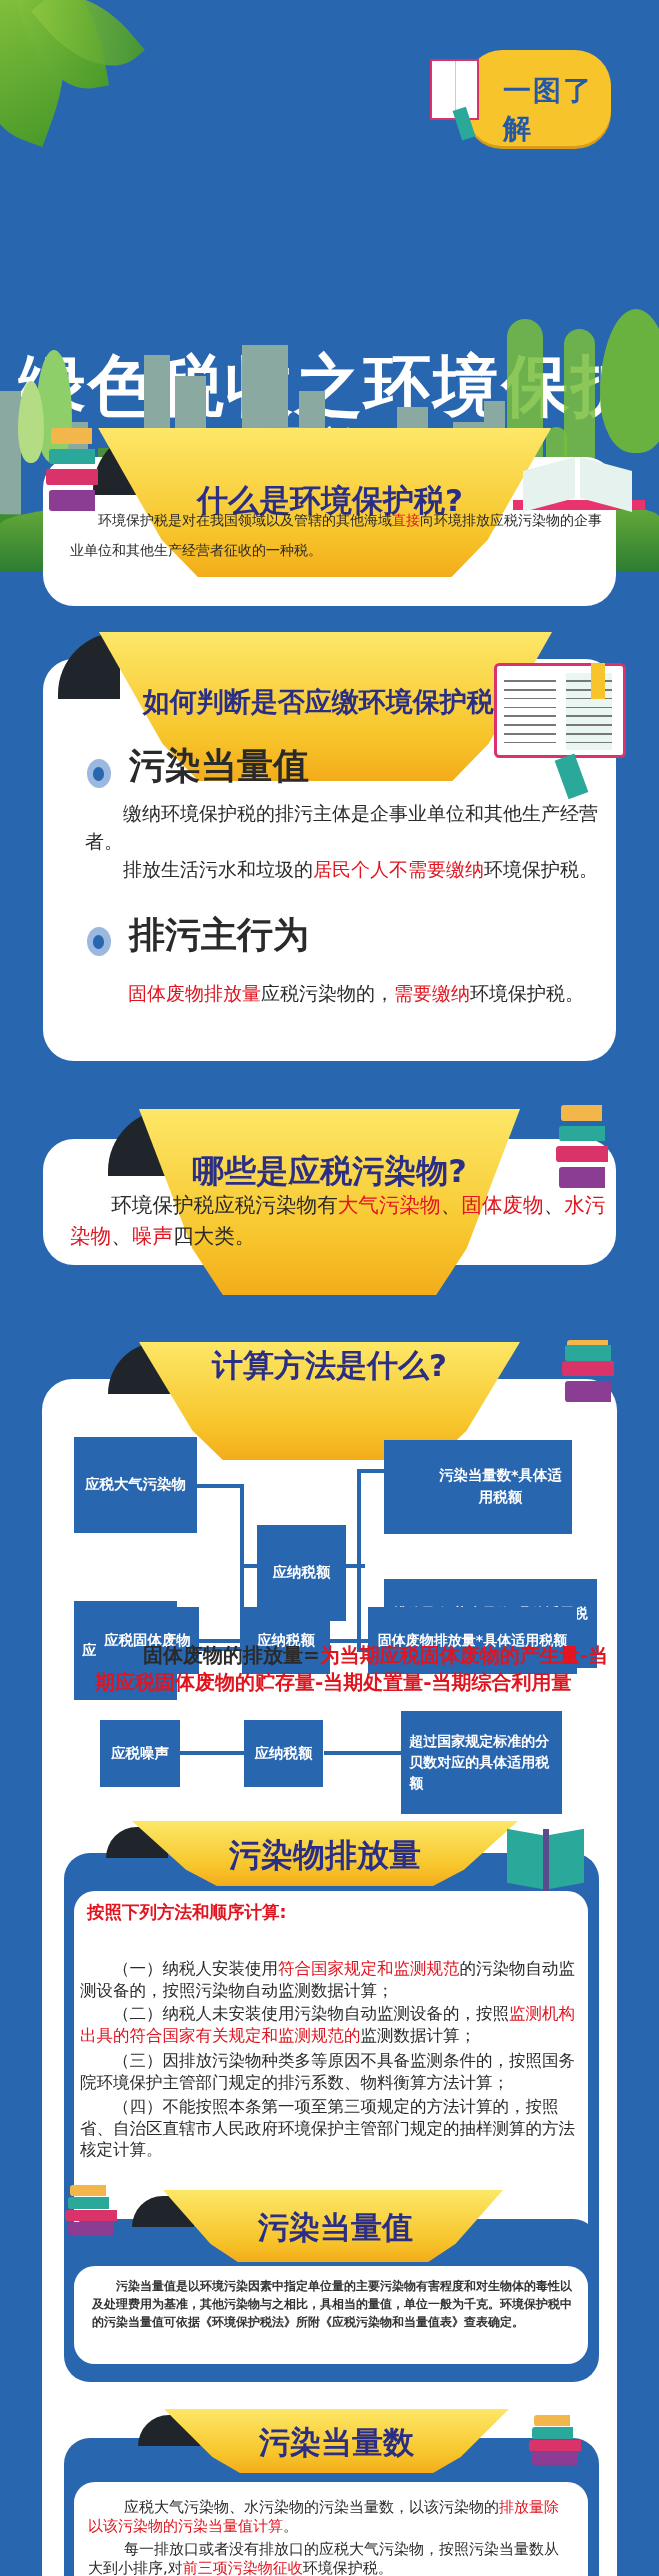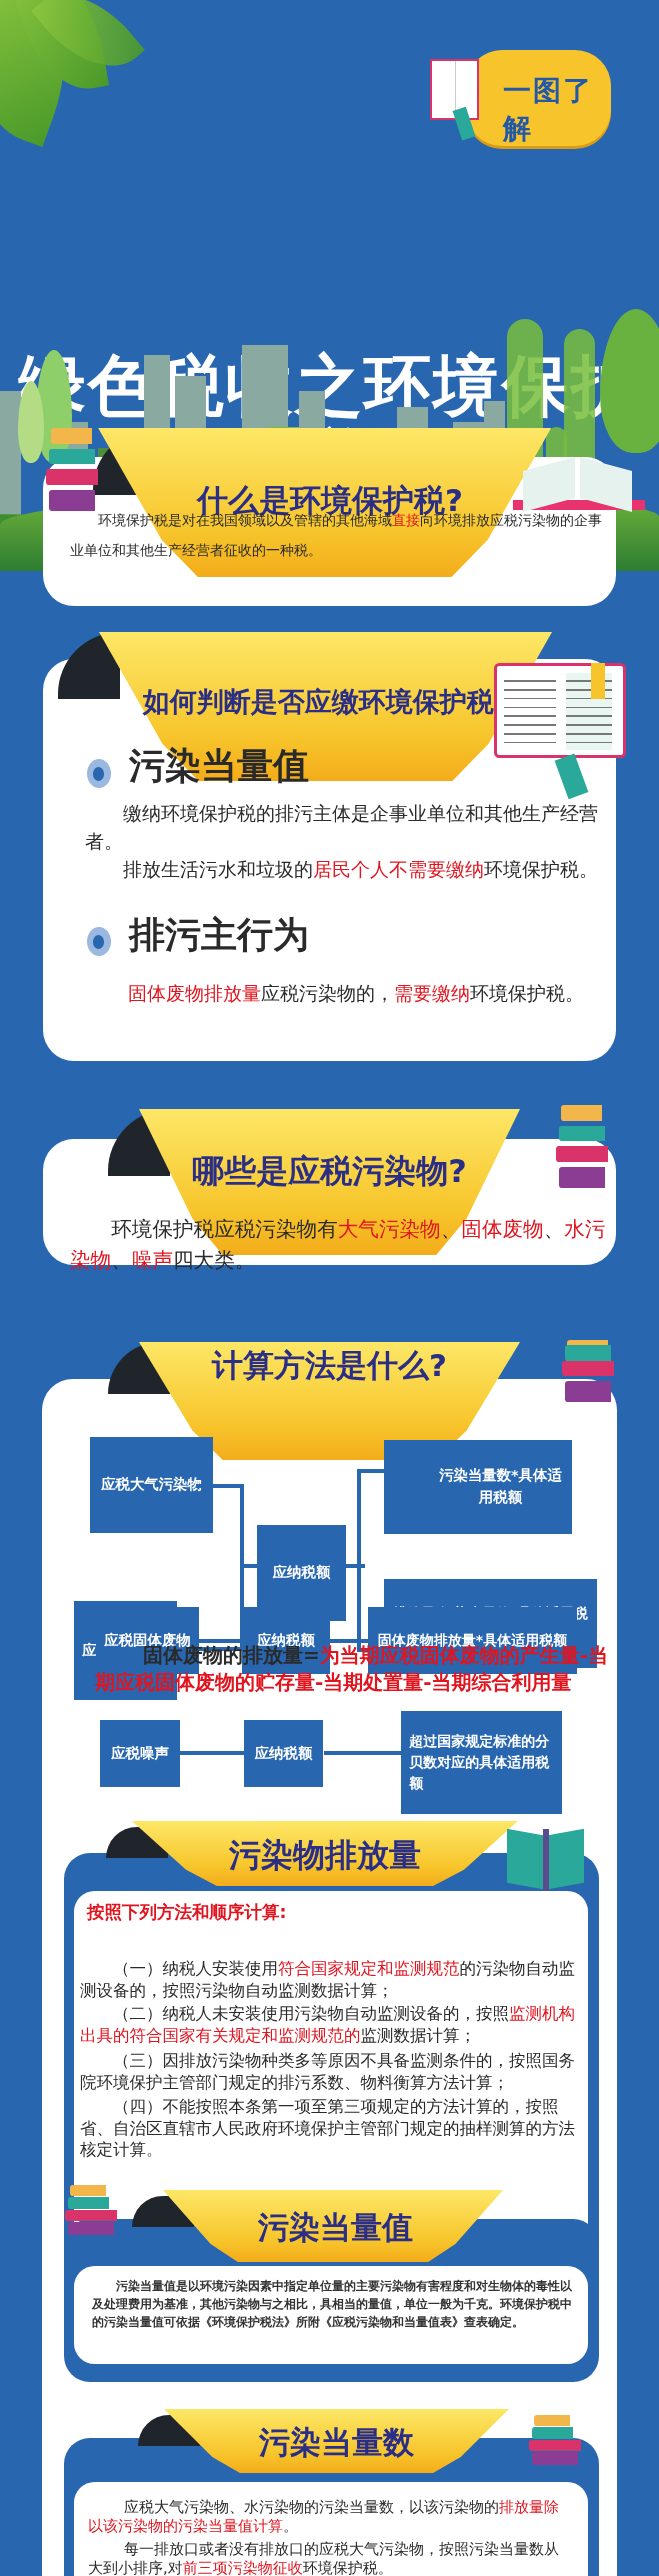--- a/index.html
+++ b/index.html
@@ -141,49 +141,49 @@
   <div class="indent"><span>排放生活污水和垃圾的</span><span class="red">居民个人不需要缴纳</span><span>环境保护税。</span></div>
 </div>
 
 <div class="bullet-dot" style="left:87px;top:927px;"></div>
 <div class="bullet-head" style="left:129px;top:911px;">排污主行为</div>
 <div class="body-text" style="left:128px;top:979px;width:495px;">
   <span class="red">固体废物排放量</span><span>应税污染物的，</span><span class="red">需要缴纳</span><span>环境保护税。</span>
 </div>
 
 <div class="card" style="left:43px;top:1139px;width:573px;height:126px;"></div>
-<div class="ribbon" style="left:108px;top:1109px;width:412px;height:146px;">
+<div class="ribbon" style="left:108px;top:1109px;width:412px;height:186px;">
   <div class="ribbon-dark" style="height:67px;"></div>
   <div class="ribbon-body" style="left:31px;width:381px;"></div>
   <div class="ribbon-text" style="top:41px;font-size:32px;left:15.5px;">哪些是应税污染物?</div>
 </div>
 <div class="books" style="left:556px;top:1105px;height:93px;">
   <div class="bk" style="left:5.2px;top:0;width:41px;background:#f3b64a;"></div>
   <div class="bk" style="left:2.6px;top:20.6px;width:46px;background:#2aa89a;"></div>
   <div class="bk" style="left:0;top:41px;width:52px;background:#d9336a;"></div>
   <div class="bk" style="left:2.6px;top:62px;width:46px;background:#8a3d92;height:20.6px;"></div>
 </div>
-<div class="body-text" style="left:70px;top:1190px;width:541px;font-size:20.6px;line-height:31px;text-indent:2em;margin-top:24px;">
+<div class="body-text" style="left:70px;top:1190px;width:541px;font-size:20.6px;line-height:31px;text-indent:2em;">
   <span>环境保护税应税污染物有</span><span class="red">大气污染物</span><span>、</span><span class="red">固体废物</span><span>、</span><span class="red">水污染物</span><span>、</span><span class="red">噪声</span><span>四大类。</span>
 </div>
 
 <div class="card" style="left:42px;top:1379px;width:575px;height:1698px;border-radius:31px 31px 41px 41px;"></div>
 <div class="ribbon" style="left:108px;top:1342px;width:412px;height:118px;">
   <div class="ribbon-dark" style="height:52px;"></div>
   <div class="ribbon-body" style="left:31px;width:381px;height:118px;"></div>
   <div class="ribbon-text" style="top:3.1px;font-size:31px;left:15.5px;">计算方法是什么?</div>
 </div>
 <div class="books" style="left:562px;top:1340px;height:93px;">
   <div class="bk" style="left:5.2px;top:0;width:41px;background:#f3b64a;"></div>
   <div class="bk" style="left:2.6px;top:5.2px;width:46px;background:#2aa89a;"></div>
   <div class="bk" style="left:0;top:20.6px;width:52px;background:#d9336a;"></div>
   <div class="bk" style="left:2.6px;top:41px;width:46px;background:#8a3d92;height:20.6px;"></div>
 </div>
 
-<div class="fbox" style="left:74px;top:1437px;width:123px;height:96px;margin-left:16px;">应税大气污染物</div>
+<div class="fbox" style="left:74px;top:1437px;width:123px;height:96px;">应税大气污染物</div>
 <div class="fbox" style="left:74px;top:1601px;width:103px;height:99px;">应税水污染物</div>
 <div class="fline" style="left:196px;top:1484px;width:46px;height:4.1px;"></div>
 <div class="fline" style="left:177px;top:1647px;width:66px;height:4.1px;"></div>
 <div class="fline" style="left:240px;top:1484px;width:4.1px;height:167px;"></div>
 <div class="fline" style="left:240px;top:1564px;width:17.5px;height:4.1px;"></div>
 <div class="fbox" style="left:257px;top:1525px;width:89px;height:96px;">应纳税额</div>
 <div class="fline" style="left:346px;top:1564px;width:18.5px;height:4.1px;"></div>
 <div class="fline" style="left:357px;top:1469px;width:4.1px;height:182px;"></div>
 <div class="fline" style="left:357px;top:1469px;width:28px;height:4.1px;"></div>
 <div class="fline" style="left:357px;top:1648px;width:28px;height:4.1px;"></div>

